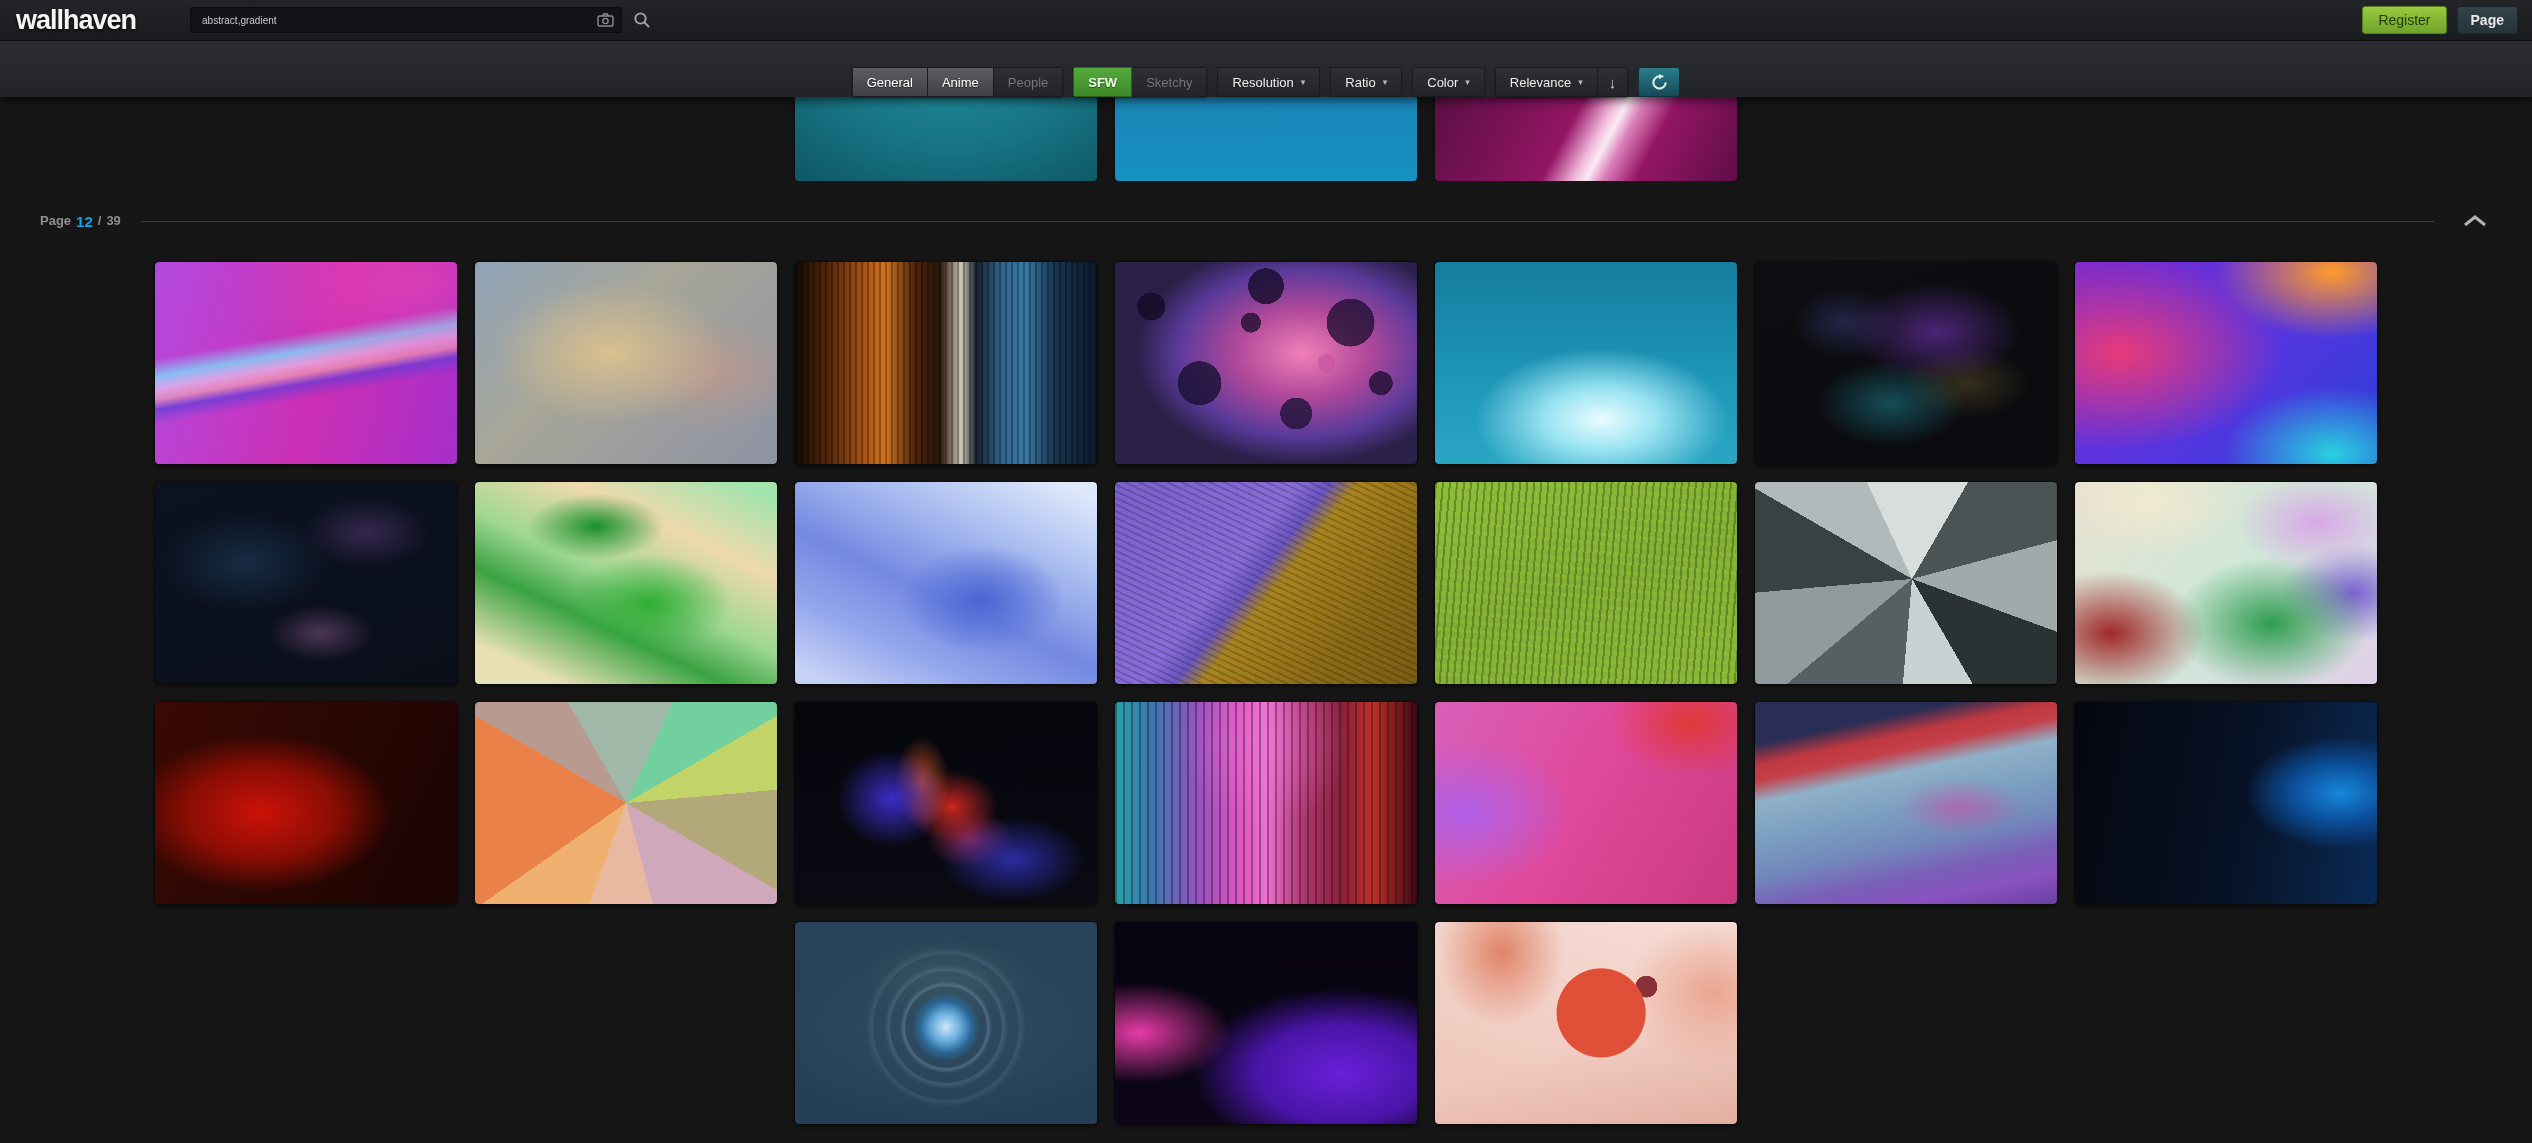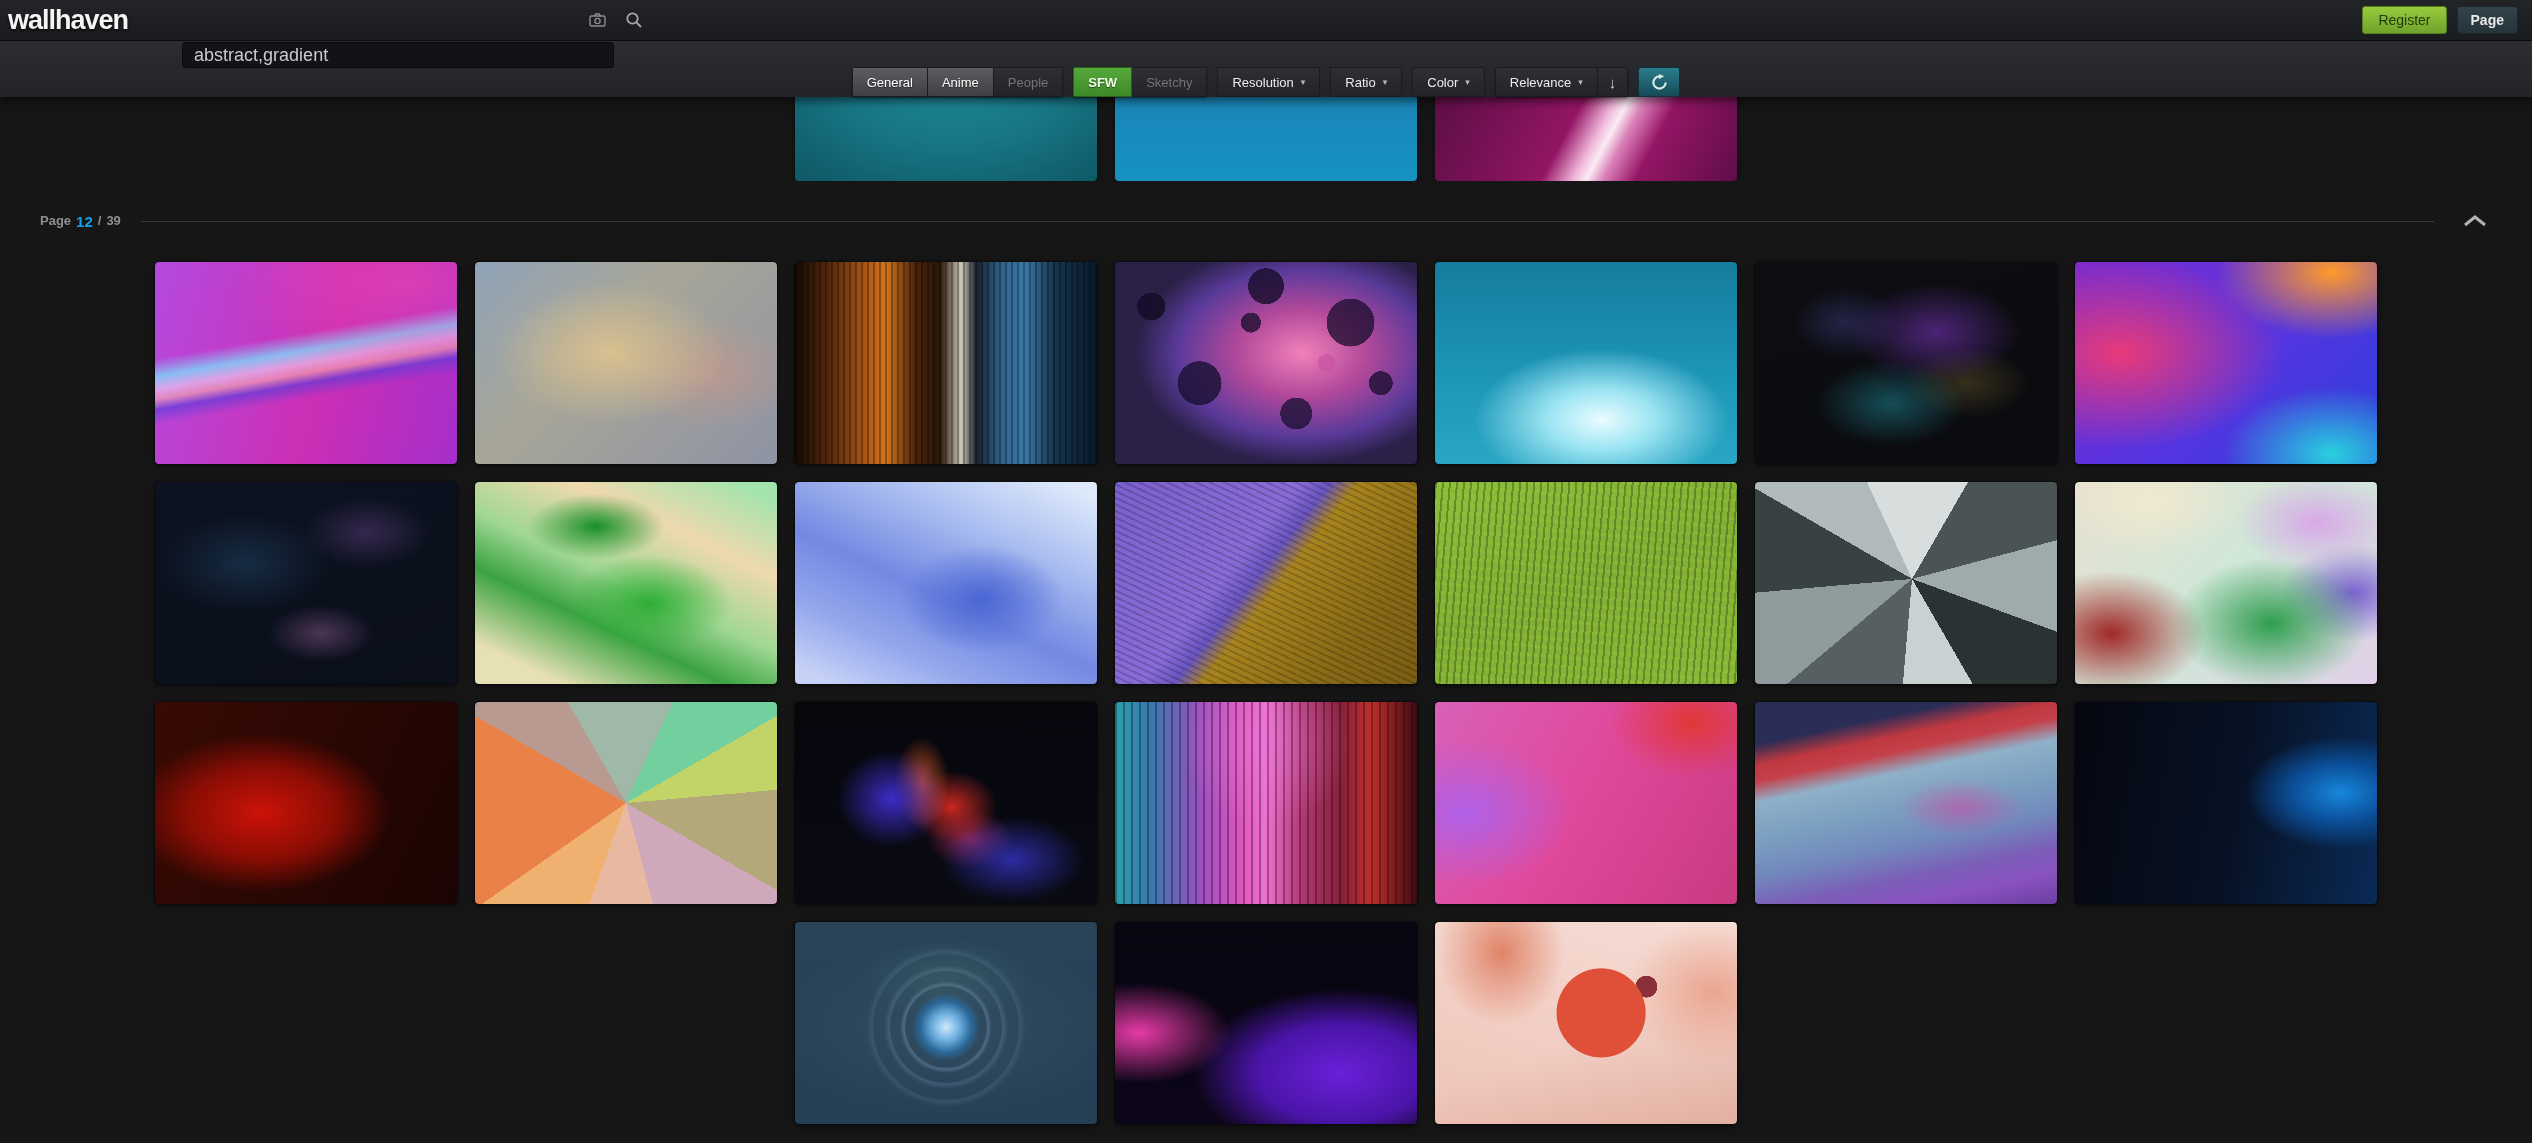--- a/index.html
+++ b/index.html
@@ -9,39 +9,38 @@
     -webkit-font-smoothing:antialiased;
   }
   
   .navbar{
     position:absolute;top:0;left:0;right:0;height:40px;z-index:40;
     background:linear-gradient(#232428,#1a1b1e);
     border-bottom:1px solid #0b0b0d;
     display:flex;align-items:stretch;
   }
   .logo{
-    padding:0 20px 0 8px;font-size:27px;font-weight:bold;color:#f4f4f4;
+    padding:0 20px 0 16px;font-size:27px;font-weight:bold;color:#f4f4f4;
     line-height:40px;letter-spacing:-1px;text-shadow:0 2px 3px rgba(0,0,0,.65);
     cursor:pointer;
   }
   .nav-menu{display:flex;align-items:stretch;}
   .nav-item{
     display:flex;align-items:center;padding:0 15px;cursor:pointer;
     font-weight:bold;font-size:15px;font-variant:small-caps;letter-spacing:.5px;
     border-left:1px solid #2a2b2f;border-right:1px solid #101113;
     text-shadow:0 1px 2px rgba(0,0,0,.6);
   }
   .search-wrap{display:flex;align-items:center;margin-left:34px;gap:9px;}
   .search-box{position:relative;width:432px;height:26px;}
   .search-input{
     width:100%;height:100%;box-sizing:border-box;border-radius:3px;
     background:#121316;border:1px solid #0a0a0c;color:#cbcbcd;
-    font-size:18px;padding:0 34px 0 11px;outline:none;
+    font-size:10px;padding:0 34px 0 11px;outline:none;
     font-family:"Liberation Sans",sans-serif;
-    margin-top:35px;
   }
   .camera-btn{
     position:absolute;right:8px;top:4px;width:18px;height:18px;cursor:pointer;
     display:flex;align-items:center;justify-content:center;
   }
   .search-btn{
     background:none;border:none;padding:0;cursor:pointer;width:22px;height:22px;
     display:flex;align-items:center;justify-content:center;
   }
   .nav-right{margin-left:auto;display:flex;align-items:center;gap:10px;padding-right:14px;}

